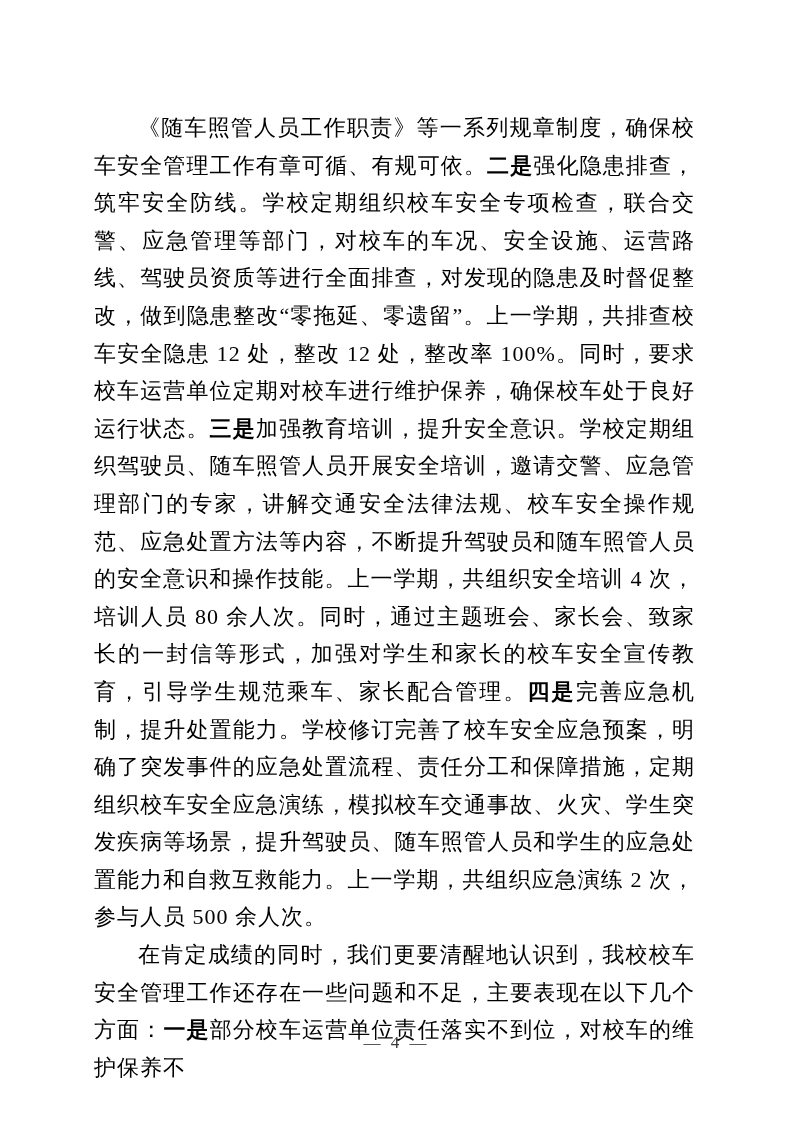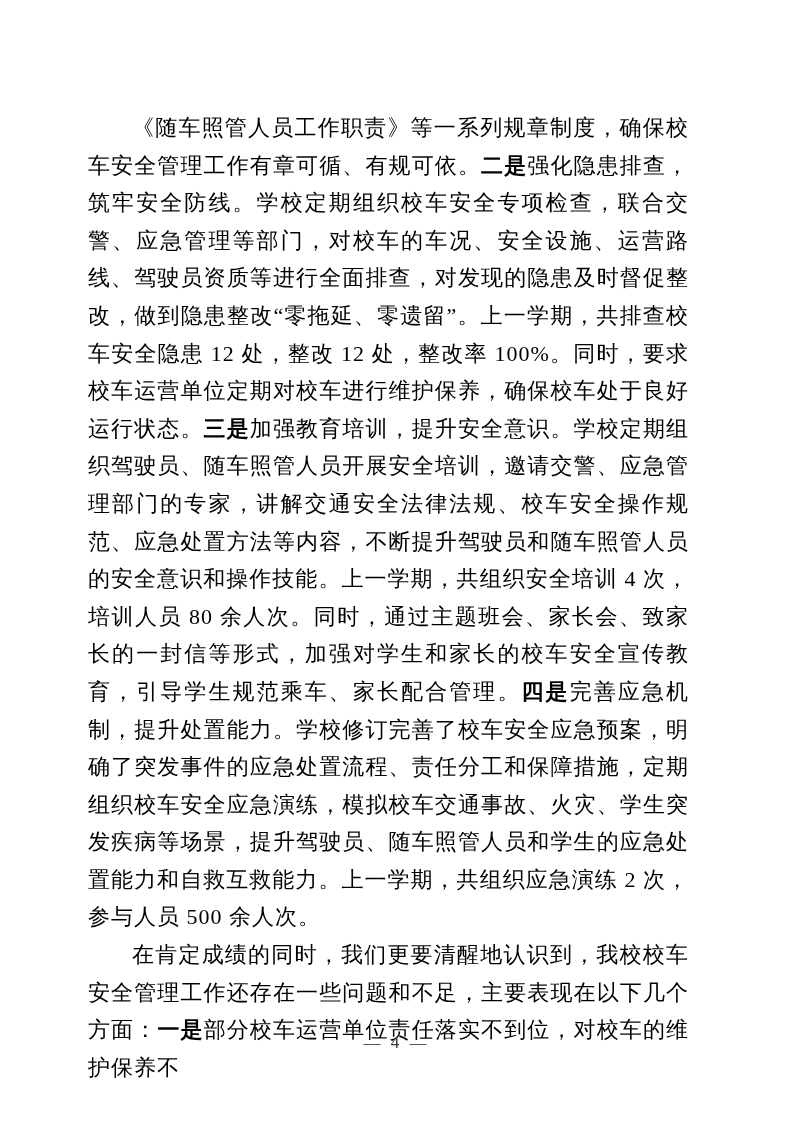--- a/index.html
+++ b/index.html
@@ -12,21 +12,21 @@
     width: 793px;
     height: 1122px;
     background: #ffffff;
     overflow: hidden;
     font-family: "Liberation Serif", "DejaVu Serif", serif;
     color: #000000;
   }
   .document-body {
     position: absolute;
     top: 109px;
-    left: 88px;
+    left: 94px;
     width: 601px;
   }
   .para {
     margin: 0;
     padding: 0;
     font-size: 22px;
     line-height: 37.6px;
     letter-spacing: 1px;
     text-align: justify;
     text-indent: 2em;

